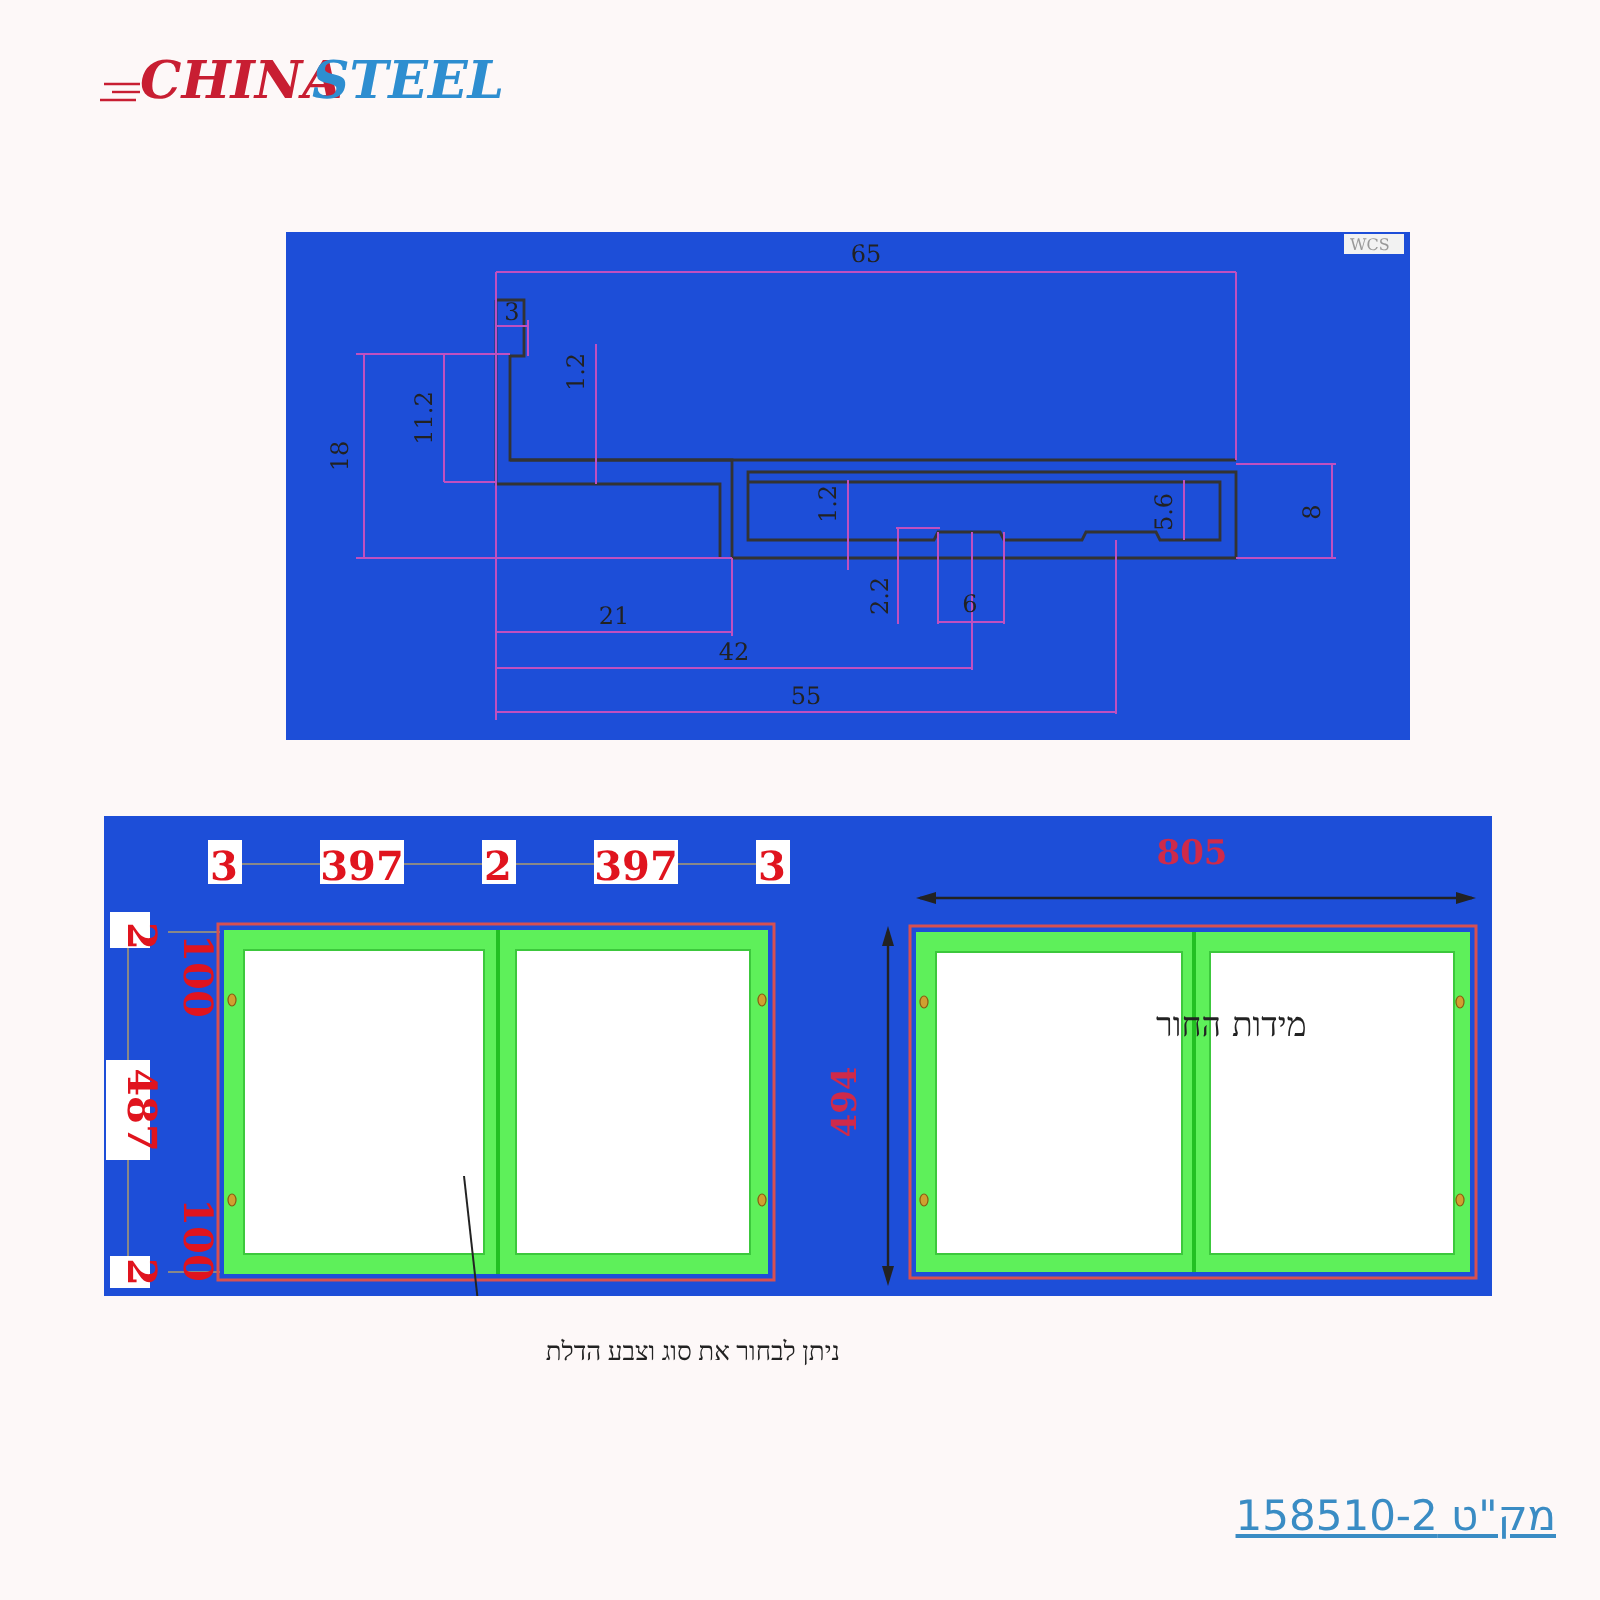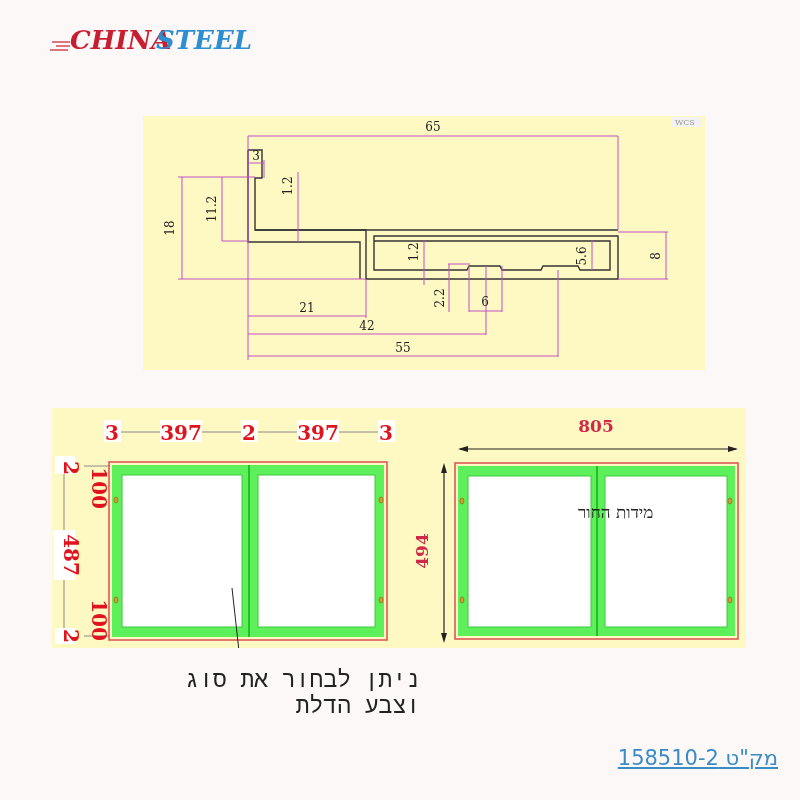--- a/index.html
+++ b/index.html
@@ -1,24 +1,24 @@
 <!DOCTYPE html>
 <html><head>
 <meta charset="utf-8">
 <style>
   html, body { margin:0; padding:0; }
   body { width:800px; height:800px; background:#fdf8f8; position:relative; overflow:hidden; font-family:"DejaVu Sans", sans-serif; }
   .abs { position:absolute; }
   .logo { left:0; top:12px; width:210px; height:44px;margin-left:46px; }
-  .panel { background:#fef9c3;text-decoration:underline; }
+  .panel { background:#1d4ed8;text-decoration:underline; }
   .profile-panel { left:143px; top:116px; width:562px; height:254px; }
   .front-panel { left:52px; top:408px; width:352px; height:240px; }
   .hole-panel { left:401px; top:408px; width:345px; height:240px; }
   svg text { font-family:"DejaVu Serif", serif; }
-  .caption { left:120px; top:668px; width:300px; text-align:right; direction:rtl; font-family:Liberation Mono, monospace; font-size:23px; color:#222; }
+  .caption { left:120px; top:668px; width:300px; text-align:right; direction:rtl; font-family:Liberation Serif, serif; font-size:13px; color:#222; }
   .sku { left:600px; top:746px; width:178px; text-align:right; direction:rtl; font-family:"DejaVu Sans", sans-serif; font-size:21px; color:#3a8cc4; text-decoration:underline; cursor:pointer; }
 </style>
 </head>
 <body>
 
 <div class="abs logo">
   <svg width="210" height="44" viewBox="0 0 210 44">
     <g>
       <line x1="6" y1="30" x2="24" y2="30" stroke="#c81e32" stroke-width="1.2"></line>
       <line x1="10" y1="34" x2="24" y2="34" stroke="#c81e32" stroke-width="1.2"></line>

